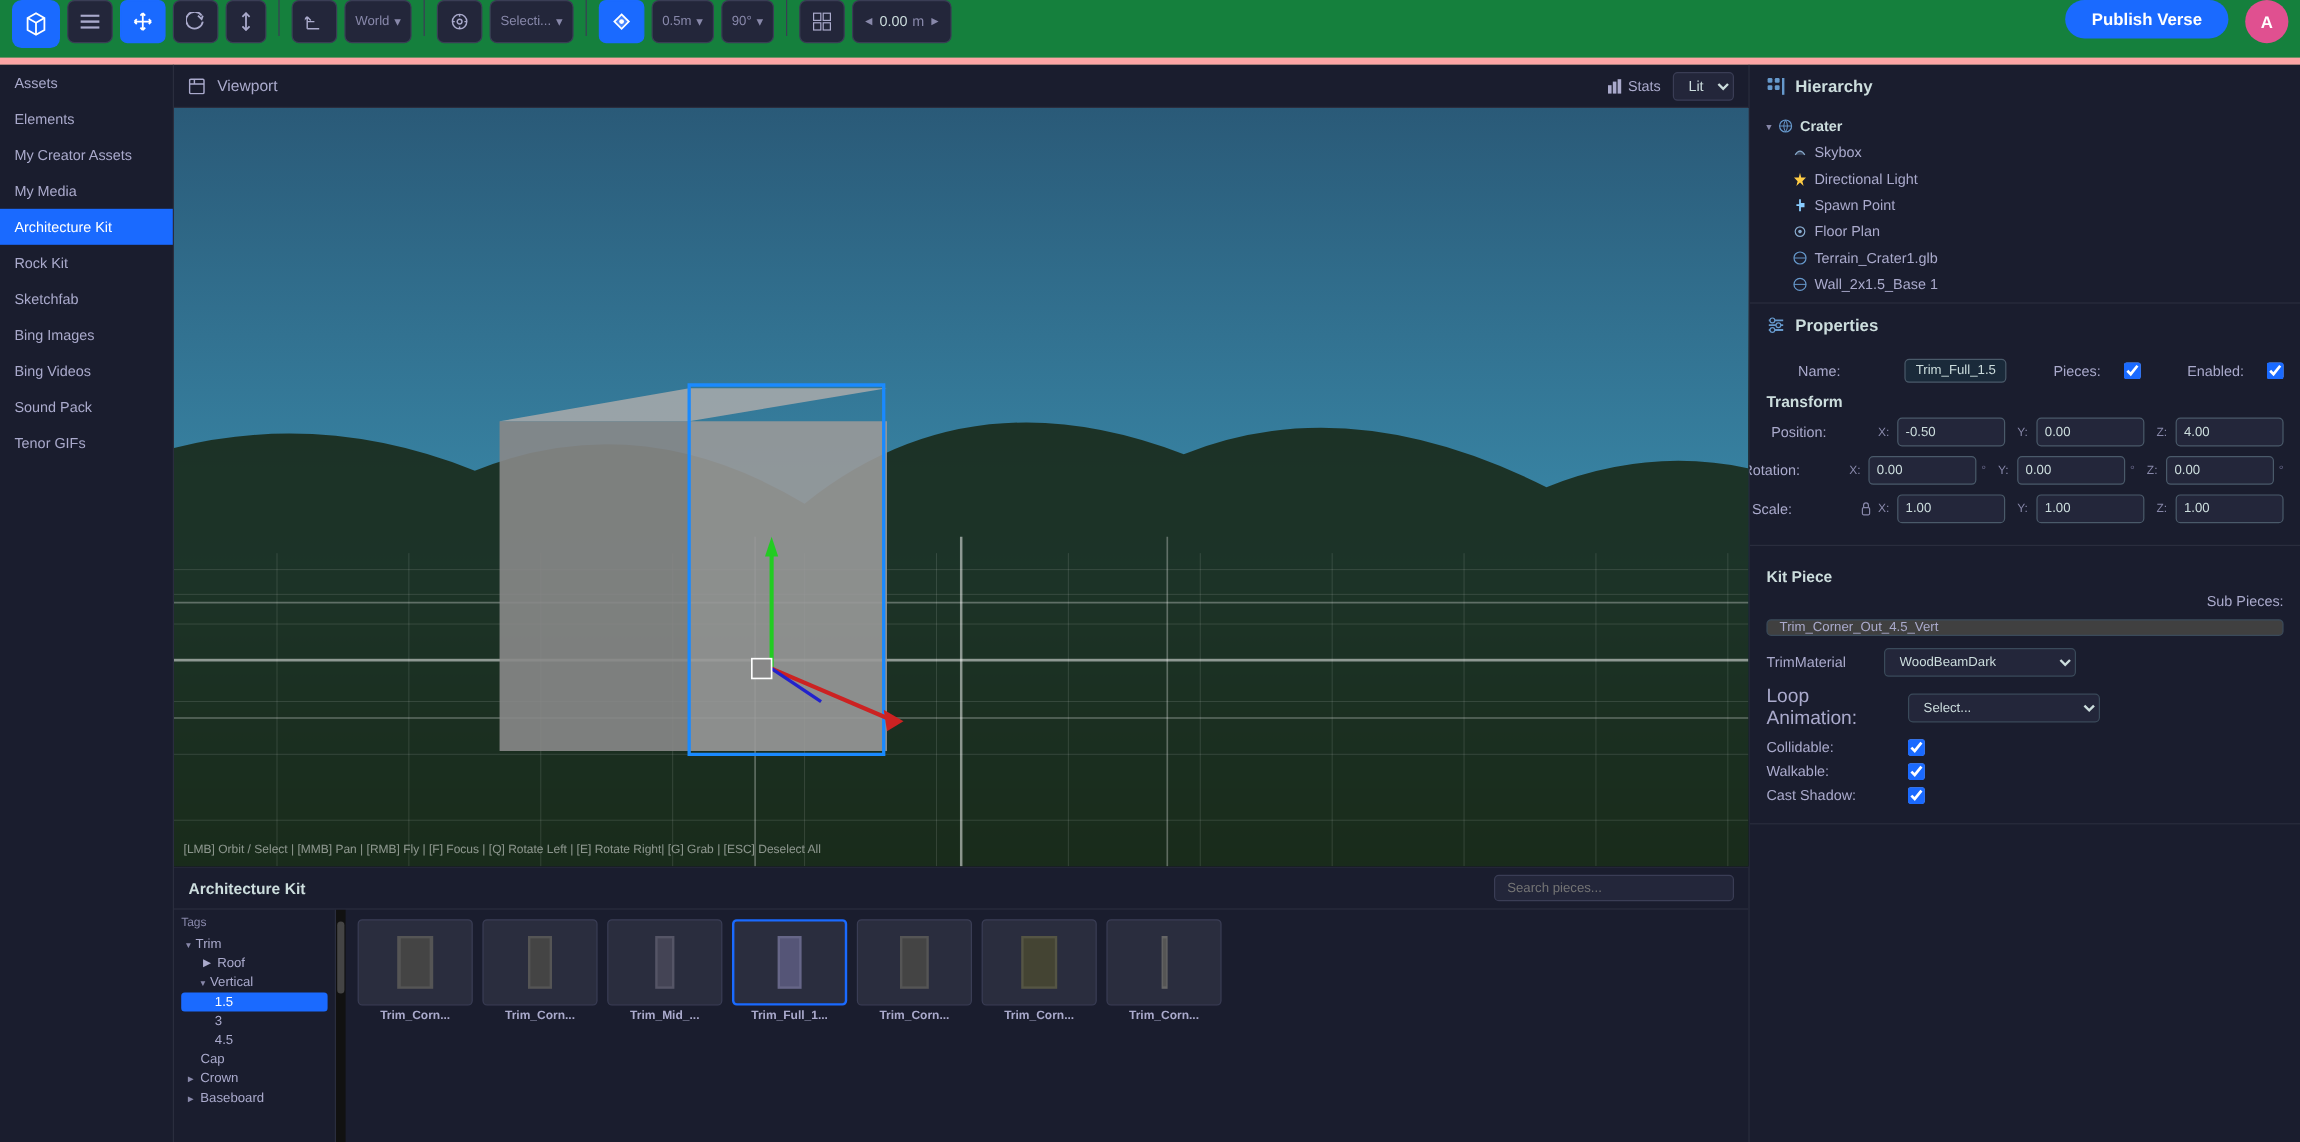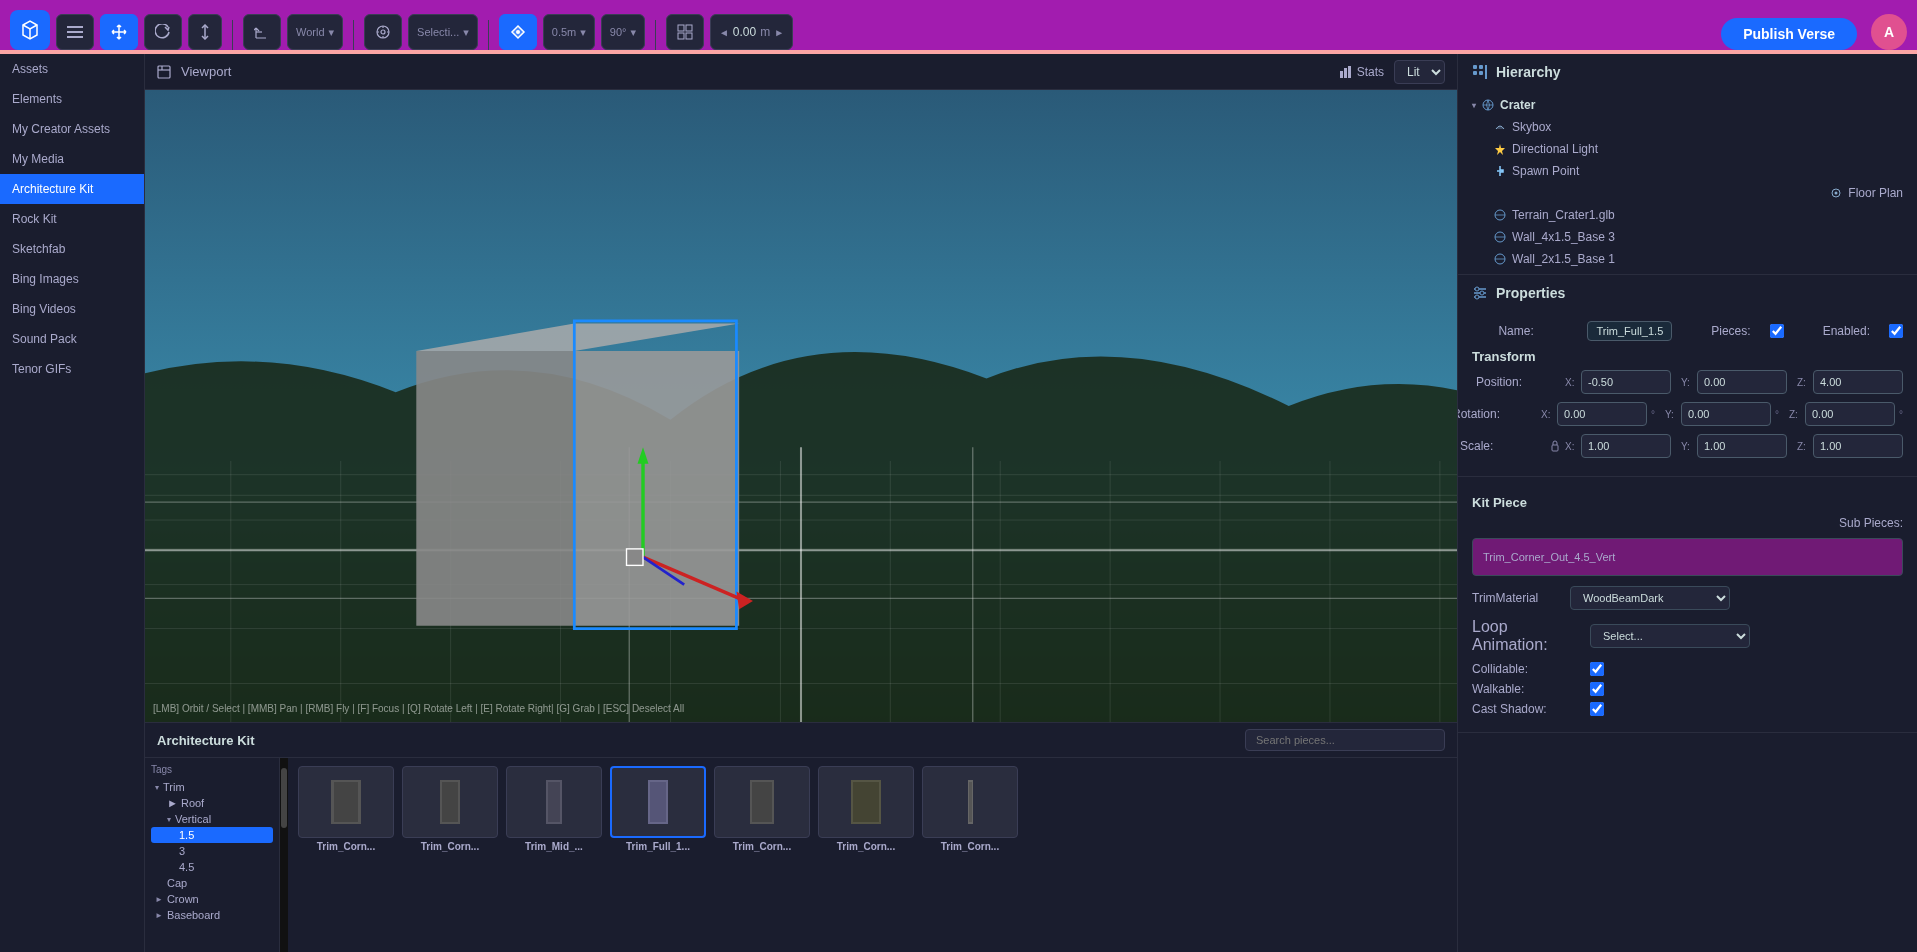--- a/index.html
+++ b/index.html
@@ -1,21 +1,21 @@
 <!DOCTYPE html>
 <html><head>
   <meta charset="utf-8">
   <style>
     * { box-sizing: border-box; margin: 0; padding: 0; }
     body { font-family: 'Segoe UI', Arial, sans-serif; background: #1a1d2e; color: #cdd; font-size: 12px; overflow: hidden; width: 1917px; height: 952px; }
 
     
     .top-toolbar {
-      display: flex; align-items: flex-end; height: 54px;
-      background: #a21caf; border-bottom: 4px solid #fca5a5;
+      display: flex; align-items: flex-start; height: 54px;
+      background: #15803d; border-bottom: 6px solid #fca5a5;
       padding: 0 10px; gap: 6px;
     }
     .tb-logo { width: 40px; height: 40px; background: #1a6aff; border-radius: 8px; display:flex; align-items:center; justify-content:center; color:white; font-size:18px; font-weight:bold; flex-shrink:0; }
     .tb-btn { background: #23263a; border: 1px solid #3a3d55; border-radius:6px; color:#aac; padding: 6px 10px; cursor:pointer; display:flex; align-items:center; gap:4px; height:36px; }
     .tb-btn.active { background: #1a6aff; border-color:#1a6aff; color:white; }
     .tb-btn.blue-icon { background: #1a6aff; border-color:#1a6aff; color:white; }
     .tb-divider { width:1px; height:30px; background:#3a3d55; margin:0 4px; }
     .tb-select { background:#23263a; border:1px solid #3a3d55; border-radius:6px; color:#cdd; padding:4px 8px; height:36px; display:flex; align-items:center; gap:4px; cursor:pointer; }
     .tb-select span { font-size:11px; color:#88a; }
     .publish-btn { margin-left:auto; background:#1a6aff; border:none; border-radius:20px; color:white; padding:8px 22px; font-size:14px; cursor:pointer; font-weight:600; }
@@ -84,21 +84,21 @@
     .prop-input { background:#23263a; border:1px solid #4a5a6a; border-radius:4px; color:#cdd; padding:3px 6px; font-size:11px; width:90px; height:24px; }
     .prop-xyz { display:flex; align-items:center; gap:4px; }
     .xyz-label { color:#88a; font-size:10px; width:12px; }
     .prop-deg { font-size:10px; color:#668; }
     .prop-checkbox { width:14px; height:14px; accent-color:#1a6aff; cursor:pointer; }
     .prop-name-val { background:#1a2a3a; border:1px solid #4a5a6a; border-radius:4px; color:#cdd; padding:3px 8px; font-size:11px; }
 
     .section-title { color:#cdd; font-size:13px; font-weight:600; margin:8px 0 6px; }
 
     .kit-piece-section { padding:10px 14px; }
-    .sub-pieces-box { background:#701a75; border:1px solid #3a4a5a; border-radius:4px; padding:12px 10px; color:#aac; font-size:11px; margin-bottom:10px; }
+    .sub-pieces-box { background:#404040; border:1px solid #3a4a5a; border-radius:4px; padding:0 10px; color:#aac; font-size:11px; margin-bottom:10px; }
     .trim-mat-row { display:flex; align-items:center; gap:8px; margin-bottom:8px; }
     .trim-mat-label { color:#aac; font-size:12px; width:90px; }
     .trim-select { background:#23263a; border:1px solid #3a4a5a; border-radius:4px; color:#cdd; padding:4px 8px; font-size:11px; width:160px; cursor:pointer; }
 
     .loop-row { display:flex; align-items:center; gap:8px; margin-bottom:8px; }
     .loop-label { color:#aac; font-size:16px; width:110px; }
     .loop-select { background:#23263a; border:1px solid #3a4a5a; border-radius:4px; color:#cdd; padding:4px 8px; font-size:11px; width:160px; cursor:pointer; }
 
     .check-row { display:flex; align-items:center; gap:8px; margin-bottom:6px; }
     .check-label { color:#aac; font-size:12px; width:110px; }
@@ -500,43 +500,36 @@
         </div>
 
         <div class="hier-item" style="padding-left:36px;">
           <svg width="12" height="12" viewBox="0 0 12 12">
               <path d="M6 1 L6 5 L9 5 L9 7 L6 7 L6 11" stroke="#88ccff" stroke-width="1.5" fill="none"></path>
               <line x1="3" y1="6" x2="9" y2="6" stroke="#88ccff" stroke-width="1.5"></line>
             </svg>
           <span>Spawn Point</span>
         </div>
 
-        <div class="hier-item" style="padding-left:36px;justify-content:flex-end;">
+        <div class="hier-item" style="padding-left:36px;">
           <svg width="12" height="12" viewBox="0 0 12 12">
               <circle cx="6" cy="6" r="4" stroke="#88aacc" stroke-width="1" fill="none"></circle>
               <circle cx="6" cy="6" r="1.5" fill="#88aacc"></circle>
             </svg>
           <span>Floor Plan</span>
         </div>
 
         <div class="hier-item" style="padding-left:36px;">
           <svg width="12" height="12" viewBox="0 0 12 12">
               <circle cx="6" cy="6" r="5" stroke="#6699cc" stroke-width="1" fill="none"></circle>
               <line x1="1" y1="6" x2="11" y2="6" stroke="#6699cc" stroke-width="0.8"></line>
             </svg>
           <span>Terrain_Crater1.glb</span>
         </div>
 
-        <div class="hier-item" style="padding-left:36px;">
-          <svg width="12" height="12" viewBox="0 0 12 12">
-              <circle cx="6" cy="6" r="5" stroke="#6699cc" stroke-width="1" fill="none"></circle>
-              <line x1="1" y1="6" x2="11" y2="6" stroke="#6699cc" stroke-width="0.8"></line>
-            </svg>
-          <span>Wall_4x1.5_Base 3</span>
-        </div>
 
         <div class="hier-item" style="padding-left:36px;">
           <svg width="12" height="12" viewBox="0 0 12 12">
               <circle cx="6" cy="6" r="5" stroke="#6699cc" stroke-width="1" fill="none"></circle>
               <line x1="1" y1="6" x2="11" y2="6" stroke="#6699cc" stroke-width="0.8"></line>
             </svg>
           <span>Wall_2x1.5_Base 1</span>
         </div>
       </div>
     </div>

